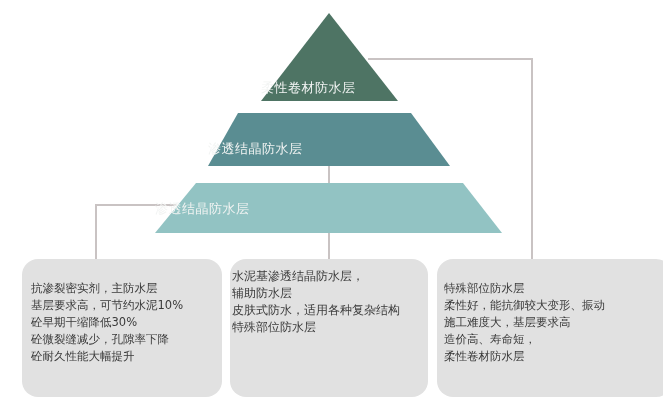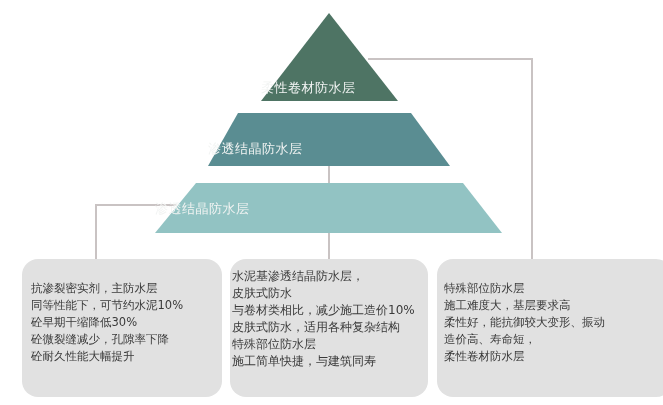--- a/index.html
+++ b/index.html
@@ -25,39 +25,37 @@
   <polygon points="196,183 463,183 502,233 155,233" fill="#92c3c3"></polygon>
 </svg>
 
 <div class="layer-label" style="left:261px; top:79px; width:137px;">柔性卷材防水层</div>
 <div class="layer-label" style="left:208px; top:140px; width:242px;">渗透结晶防水层</div>
 <div class="layer-label" style="left:155px; top:200px; width:347px;">渗透结晶防水层</div>
 
 <div class="box" style="left:22px; top:259px; width:200px; height:138px;">
   <div class="box-lines" style="left:9px; top:21px;">
     <div>抗渗裂密实剂，主防水层</div>
-    <div>同等性能下，可节约水泥10%</div>
+    <div>基层要求高，可节约水泥10%</div>
     <div>砼早期干缩降低30%</div>
     <div>砼微裂缝减少，孔隙率下降</div>
     <div>砼耐久性能大幅提升</div>
   </div>
 </div>
 
 <div class="box" style="left:230px; top:259px; width:198px; height:138px;">
   <div class="box-lines" style="left:2px; top:9px; font-size:12px;">
     <div>水泥基渗透结晶防水层，</div>
-    <div>皮肤式防水</div>
-    <div>与卷材类相比，减少施工造价10%</div>
+    <div>辅助防水层</div>
     <div>皮肤式防水，适用各种复杂结构</div>
     <div>特殊部位防水层</div>
-    <div>施工简单快捷，与建筑同寿</div>
   </div>
 </div>
 
 <div class="box" style="left:437px; top:259px; width:235px; height:138px;">
   <div class="box-lines" style="left:7px; top:21px;">
     <div>特殊部位防水层</div>
+    <div>柔性好，能抗御较大变形、振动</div>
     <div>施工难度大，基层要求高</div>
-    <div>柔性好，能抗御较大变形、振动</div>
     <div>造价高、寿命短，</div>
     <div>柔性卷材防水层</div>
   </div>
 </div>
 
 </body></html>

